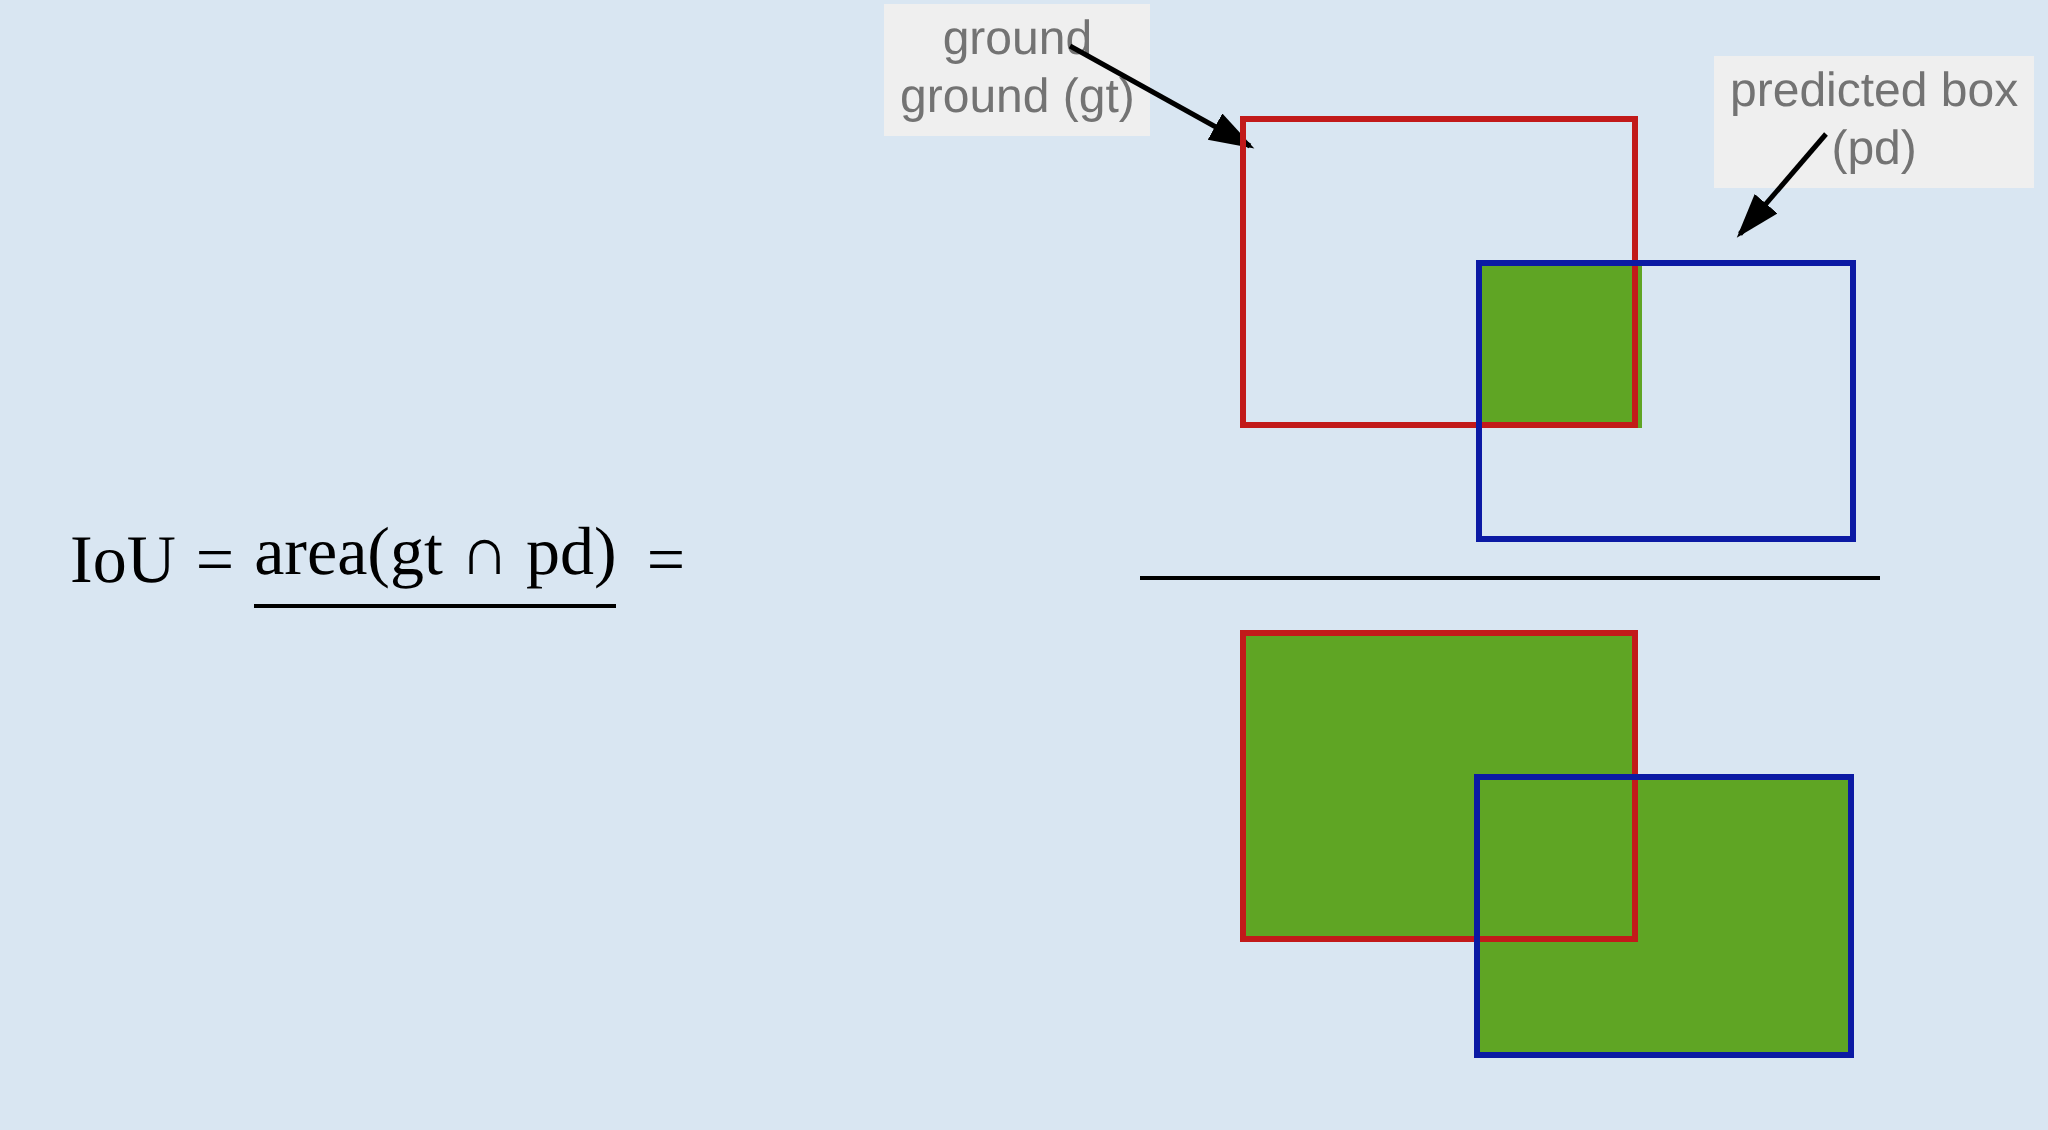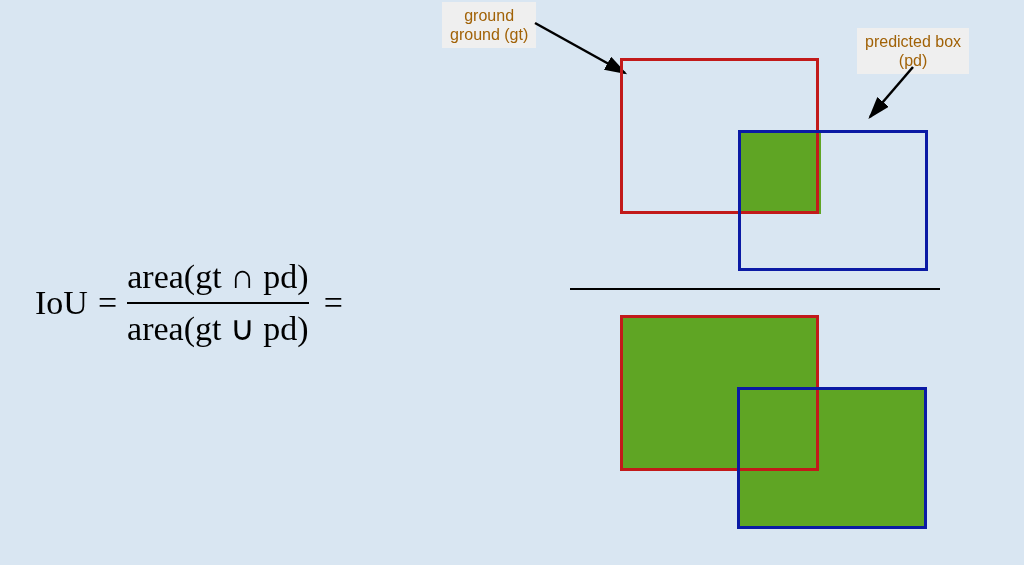--- a/index.html
+++ b/index.html
@@ -25,38 +25,37 @@
   }
   .formula .lhs, .formula .eq {
     white-space: nowrap;
   }
   .formula .eq {
     margin: 0 10px;
   }
   .formula .frac {
     display: inline-flex;
     flex-direction: column;
-    align-items: center;
     line-height: 1.3;
   }
   .formula .frac .bar {
     width: 100%;
     border-top: 2px solid #000;
     margin: 3px 0;
   }
   .formula .eq2 {
     margin-left: 15px;
   }
   .label {
     position: absolute;
     background: #efefef;
     padding: 4px 8px;
     font-family: Arial, Helvetica, sans-serif;
-    font-size: 16px;
-    color: #a16207;
+    font-size: 24px;
+    color: #737373;
     text-align: center;
     line-height: 1.2;
   }
   .arrow {
     position: absolute;
     pointer-events: none;
   }
   .fracline {
     position: absolute;
     left: 570px;
@@ -74,21 +73,20 @@
 </style>
 </head>
 <body>
 
 <div class="formula">
   <span class="lhs">IoU</span>
   <span class="eq">=</span>
   <span class="frac">
     <span>area(gt ∩ pd)</span>
     <span class="bar"></span>
-    <span>area(gt ∪ pd)</span>
   </span>
   <span class="eq eq2">=</span>
 </div>
 
 <div class="label" style="left:442px; top:2px;">
   <span>ground</span><br>
   <span>ground (gt)</span>
 </div>
 <div class="label" style="left:857px; top:28px;">
   <span>predicted box</span><br>

